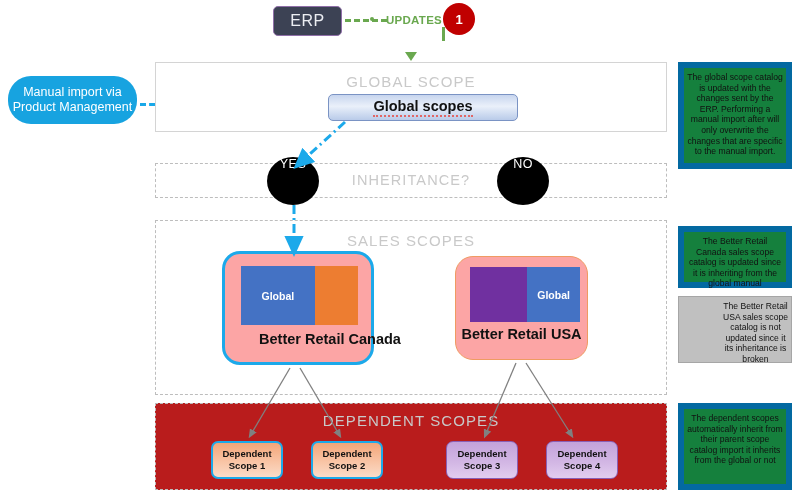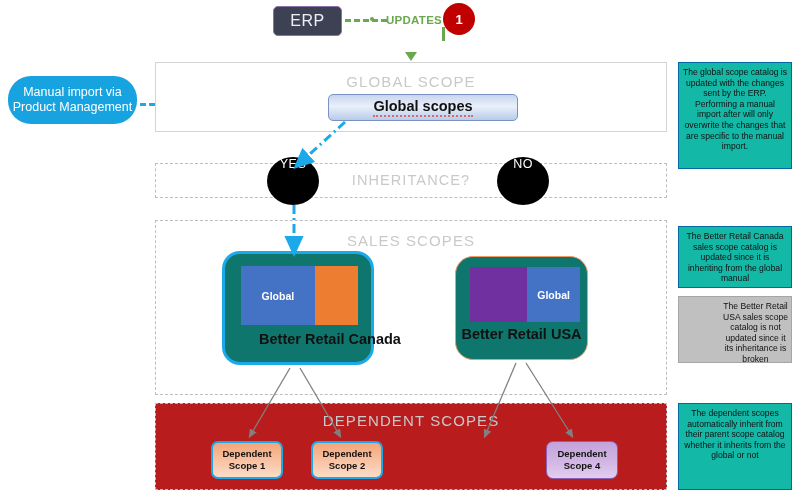--- a/index.html
+++ b/index.html
@@ -57,21 +57,21 @@
     font-size:14.5px;font-weight:bold;color:#111;box-sizing:border-box;}
   .gc-text{position:relative;border-bottom:2px dotted #e06666;padding-bottom:1px;}
 
   
   .circ{position:absolute;border-radius:50%;background:#000;color:#fff;
     display:flex;align-items:flex-start;justify-content:center;font-size:12.5px;letter-spacing:.5px;}
   .circ-yes{left:267px;top:157px;width:52px;height:48px;}
   .circ-no{left:497px;top:157px;width:52px;height:48px;}
 
   
-  .sales-card{position:absolute;box-sizing:border-box;background:#0f766e;border-radius:18px;}
+  .sales-card{position:absolute;box-sizing:border-box;background:#fca5a5;border-radius:18px;}
   .card-canada{left:222px;top:251px;width:152px;height:114px;border:3px solid #1ca9ea;}
   .card-usa{left:455px;top:256px;width:133px;height:104px;border:1.5px solid #ef9b62;}
   .bars{position:absolute;display:flex;}
   .bars-canada{left:16px;top:12px;width:117px;height:59px;}
   .bars-usa{left:14px;top:10px;width:110px;height:55px;}
   .bar{height:100%;display:flex;align-items:center;justify-content:center;
     color:#fff;font-size:10.5px;font-weight:bold;}
   .bar-blue{background:#4472c4;}
   .bar-orange{background:#ed7d31;}
   .bar-purple{background:#7030a0;}
@@ -89,21 +89,21 @@
   .dep-purple{border:1.5px solid #8a5fb5;
     background:linear-gradient(to bottom,#c3a2da 0%,#d2b6e4 55%,#e2cdef 100%);}
   .dep1{left:211px;top:441px;}
   .dep2{left:311px;top:441px;}
   .dep3{left:446px;top:441px;}
   .dep4{left:546px;top:441px;}
 
   
   .note{position:absolute;box-sizing:border-box;padding:4px 3px;
     font-size:8.6px;line-height:10.6px;text-align:center;color:#111;}
-  .note-green{background:#14b8a6;border:1px solid #0369a1;}
+  .note-green{background:#15803d;border:6px solid #0369a1;}
   .note-gray{background:#c0c0c0;border:1px solid #a6a6a6;padding-left:44px;}
   .note1{left:678px;top:62px;width:114px;height:107px;}
   .note2{left:678px;top:226px;width:114px;height:62px;}
   .note3{left:678px;top:296px;width:114px;height:67px;}
   .note4{left:678px;top:403px;width:114px;height:87px;}
 
   svg.overlay{position:absolute;left:0;top:0;width:800px;height:499px;pointer-events:none;}
 </style>
 </head>
 <body>
@@ -175,35 +175,38 @@
 
   <div class="panel panel-dep">
     <div class="panel-title">DEPENDENT SCOPES</div>
   </div>
   <div class="dep dep-orange dep1">
     <span>Dependent Scope 1</span>
   </div>
   <div class="dep dep-orange dep2">
     <span>Dependent Scope 2</span>
   </div>
+  <div class="dep dep-purple dep3">
+    <span>Dependent Scope 3</span>
+  </div>
   <div class="dep dep-purple dep4">
     <span>Dependent Scope 4</span>
   </div>
 
   <div class="note note-green note1">
     <span>The global scope catalog is updated with the changes sent by the ERP. Performing a manual import after will only overwrite the changes that are specific to the manual import.</span>
   </div>
   <div class="note note-green note2">
     <span>The Better Retail Canada sales scope catalog is updated since it is inheriting from the global manual</span>
   </div>
   <div class="note note-gray note3">
     <span>The Better Retail USA sales scope catalog is not updated since it its inheritance is broken</span>
   </div>
   <div class="note note-green note4">
-    <span>The dependent scopes automatically inherit from their parent scope catalog whether it inherits from the global or not</span>
+    <span>The dependent scopes automatically inherit from their parent scope catalog import it inherits from the global or not</span>
   </div>
 
   <svg class="overlay">
     <defs>
       <marker id="ablue" markerWidth="7" markerHeight="7" refX="4" refY="3.2" orient="auto">
         <path d="M0,0 L7,3.2 L0,6.4 z" fill="#1ca9ea"></path>
       </marker>
       <marker id="agray" markerWidth="7" markerHeight="7" refX="5" refY="3" orient="auto">
         <path d="M0,0 L7,3 L0,6 z" fill="#808080"></path>
       </marker>

